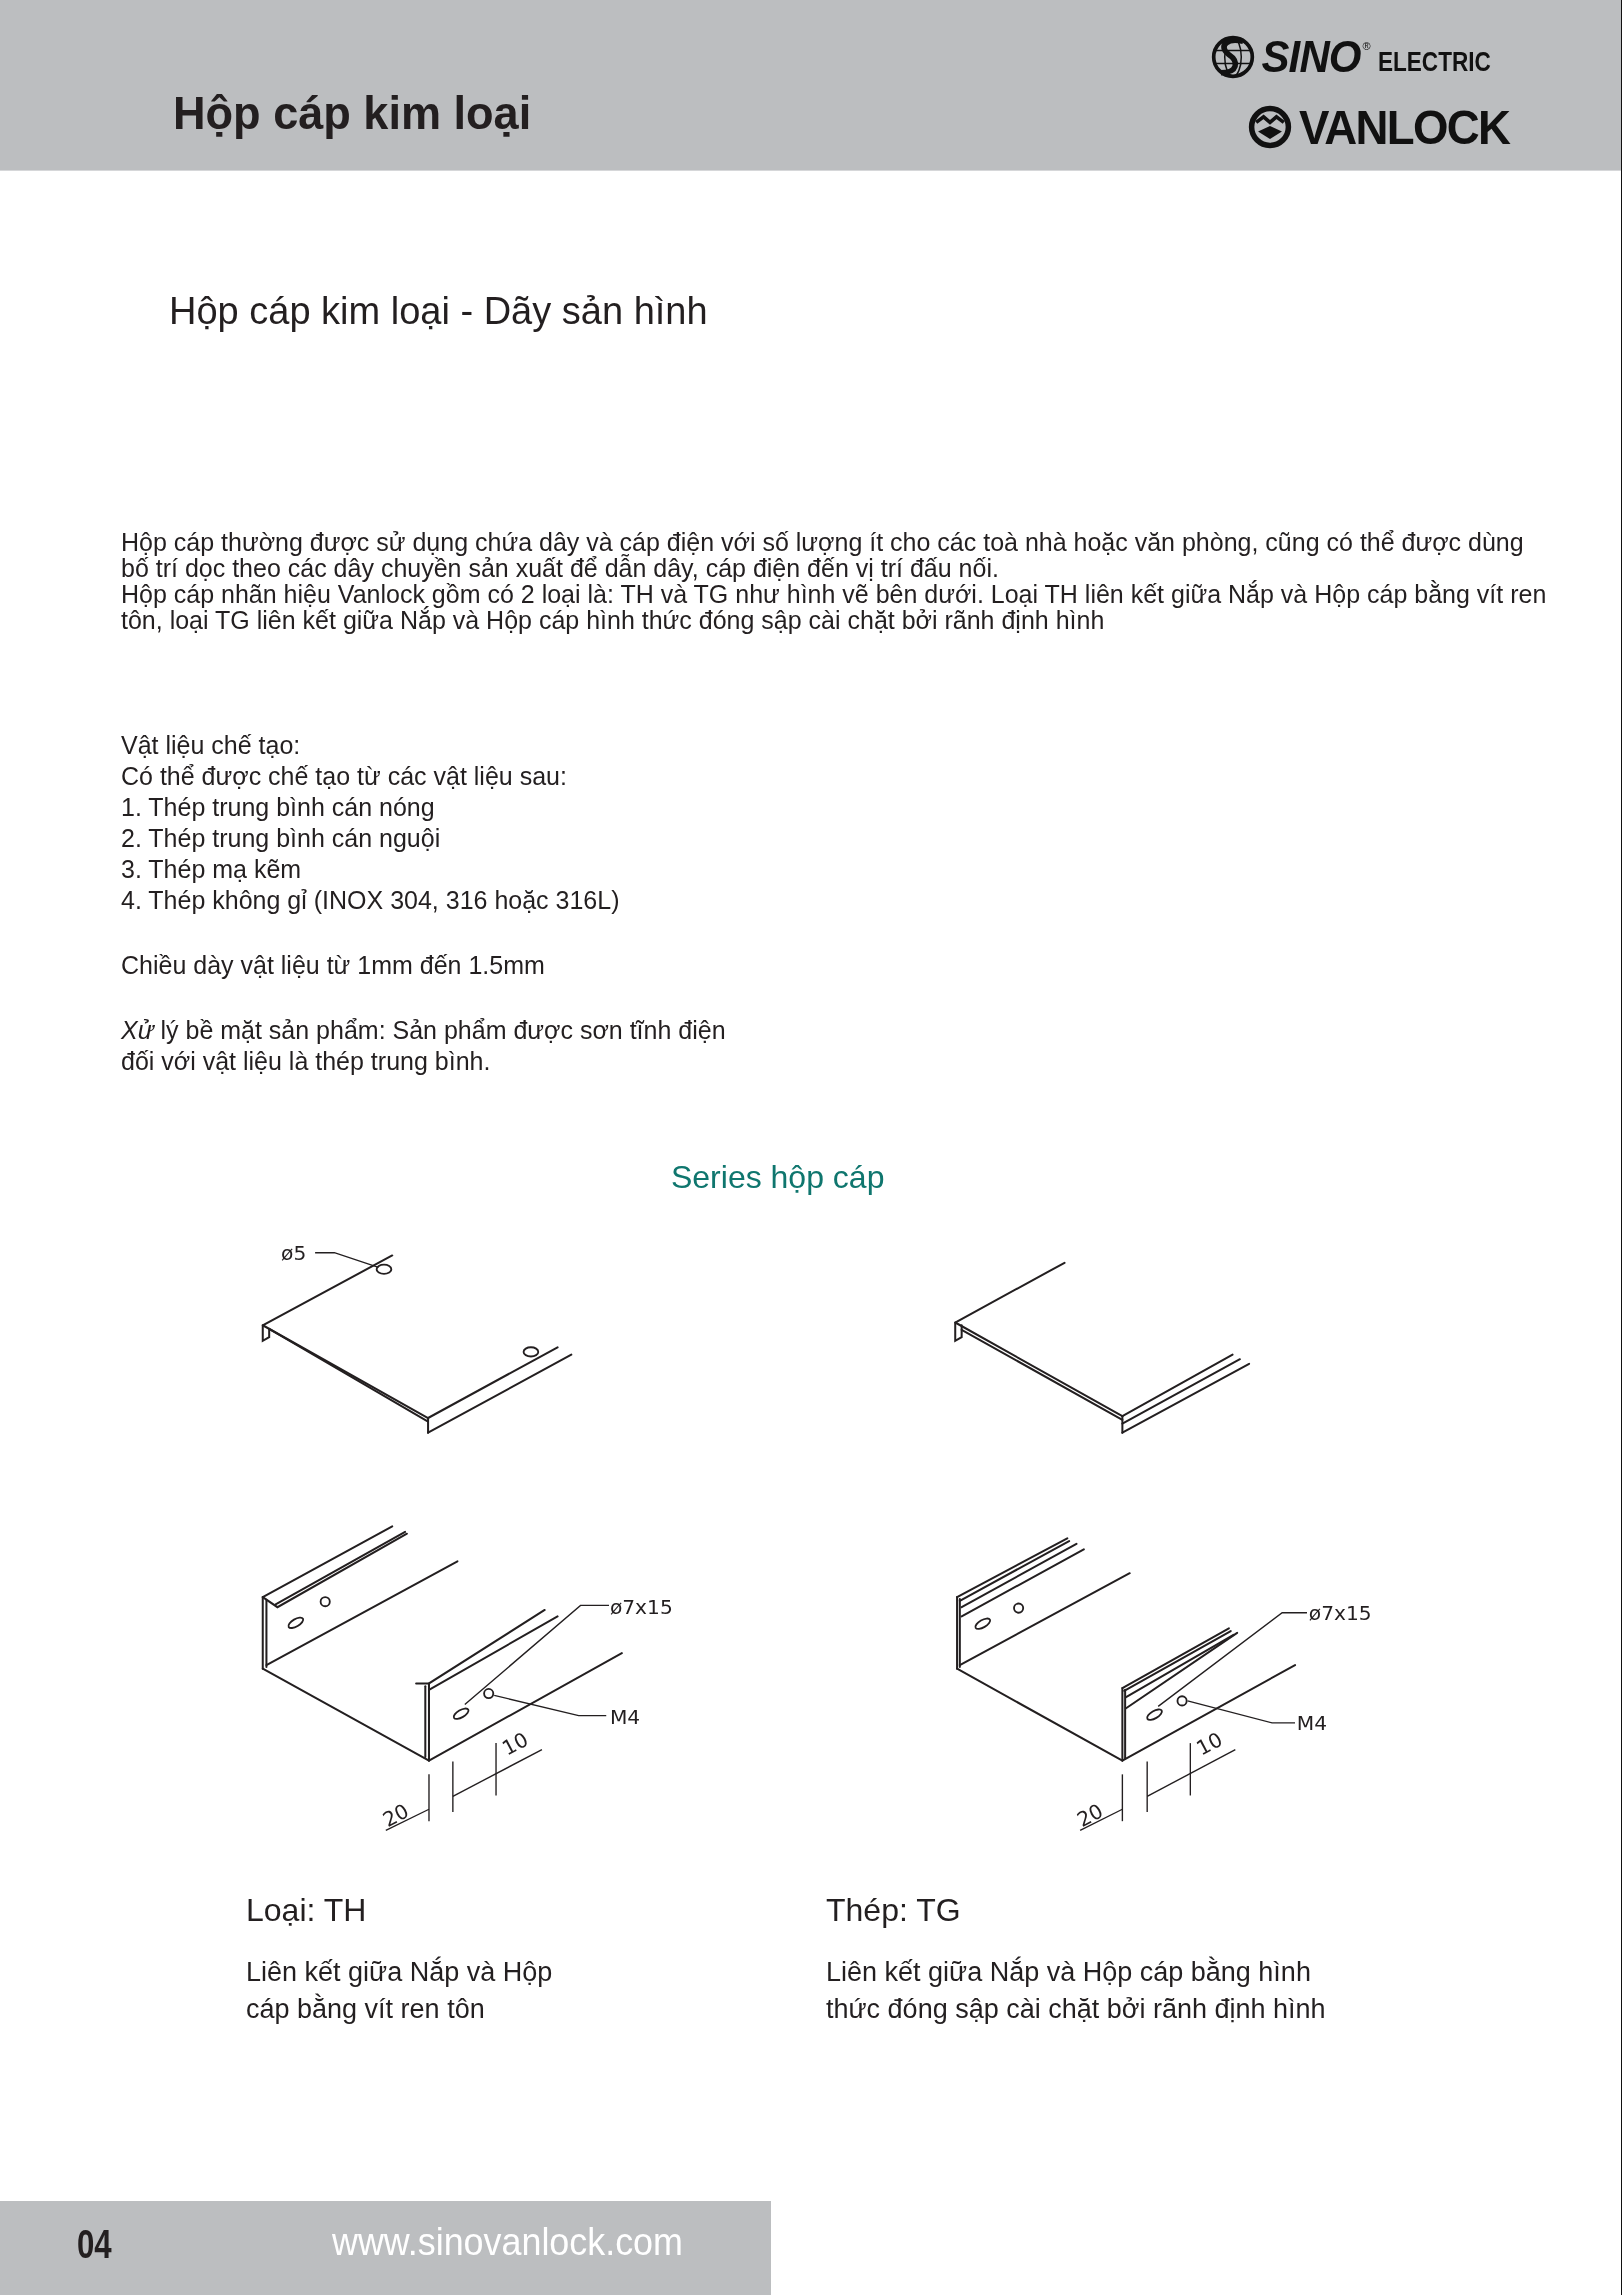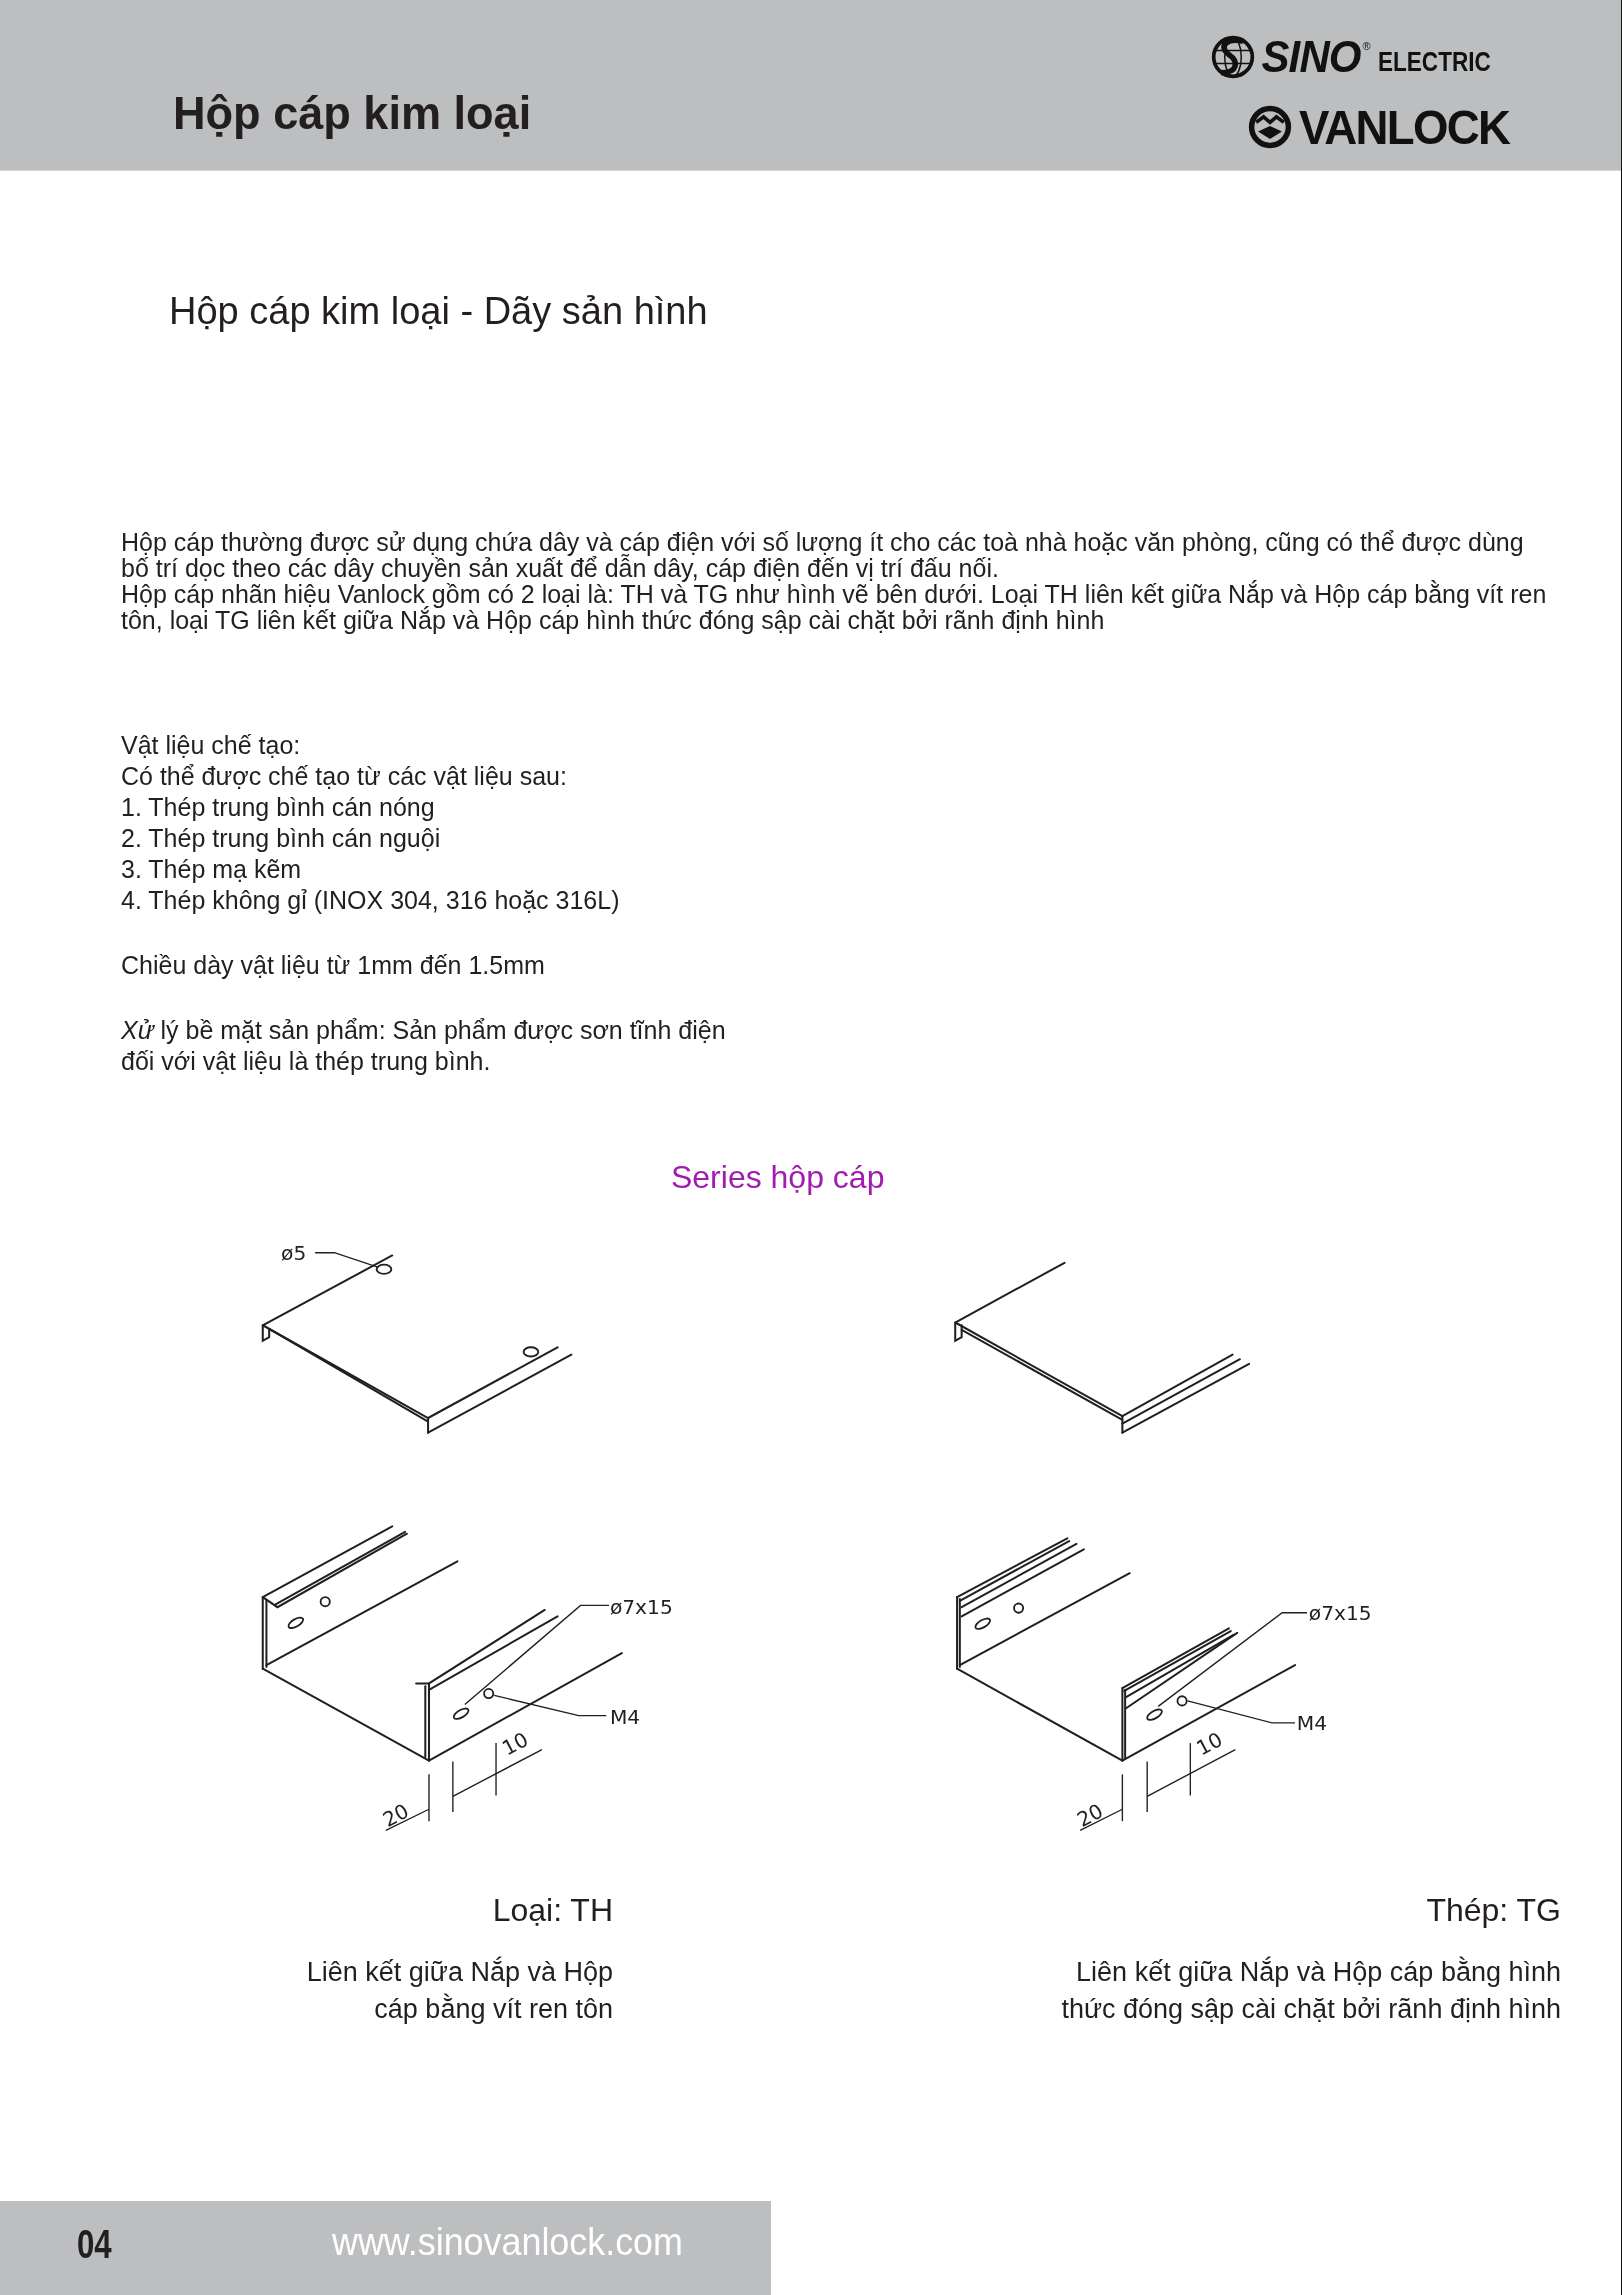--- a/index.html
+++ b/index.html
@@ -46,30 +46,30 @@
   .para p { margin: 0; }
   .materials {
     position: absolute; left: 121px; top: 730px; width: 826px;
     font-size: 25px; line-height: 31px; color: #231f20;
   }
   .materials p { margin: 0; }
   .materials .gap { height: 34px; }
   .materials em { }
   .series-title {
     position: absolute; left: 0; top: 1159px; width: 1561px; text-align: center;
-    font-size: 32px; color: #a21caf; padding-left: 0;
+    font-size: 32px; color: #0f766e; padding-left: 0;
   }
   .series-title span { position: relative; left: -2.8px; }
   svg.drawings { position: absolute; left: 0; top: 0; width: 1623px; height: 2296px; pointer-events: none; }
   svg.drawings .ln { stroke: #231f20; stroke-width: 2.2; fill: none; stroke-linecap: round; }
   svg.drawings .thin { stroke: #231f20; stroke-width: 1.5; fill: none; }
   svg.drawings .hole { stroke: #231f20; stroke-width: 2; fill: #fff; }
   svg.drawings text { font-family: "DejaVu Sans", sans-serif; fill: #231f20; }
   .dim-label { font-size: 22px; }
-  .type-block { position: absolute; text-align: right; color: #231f20; }
+  .type-block { position: absolute; text-align: left; color: #231f20; }
   .type-title { font-size: 32px; }
   .type-desc { font-size: 27px; line-height: 37px; margin-top: 25px; }
   .type-th { left: 246px; top: 1892px; width: 367px; }
   .type-tg { left: 826px; top: 1892px; width: 735px; }
   .footer-band {
     position: absolute; left: 0; top: 2201px; width: 771px; height: 95px; background: #bcbec0;
   }
   .page-number {
     position: absolute; left: 77px; top: 2222px; font-size: 40px; font-weight: bold; color: #231f20;
     transform: scaleX(0.78); transform-origin: left;

